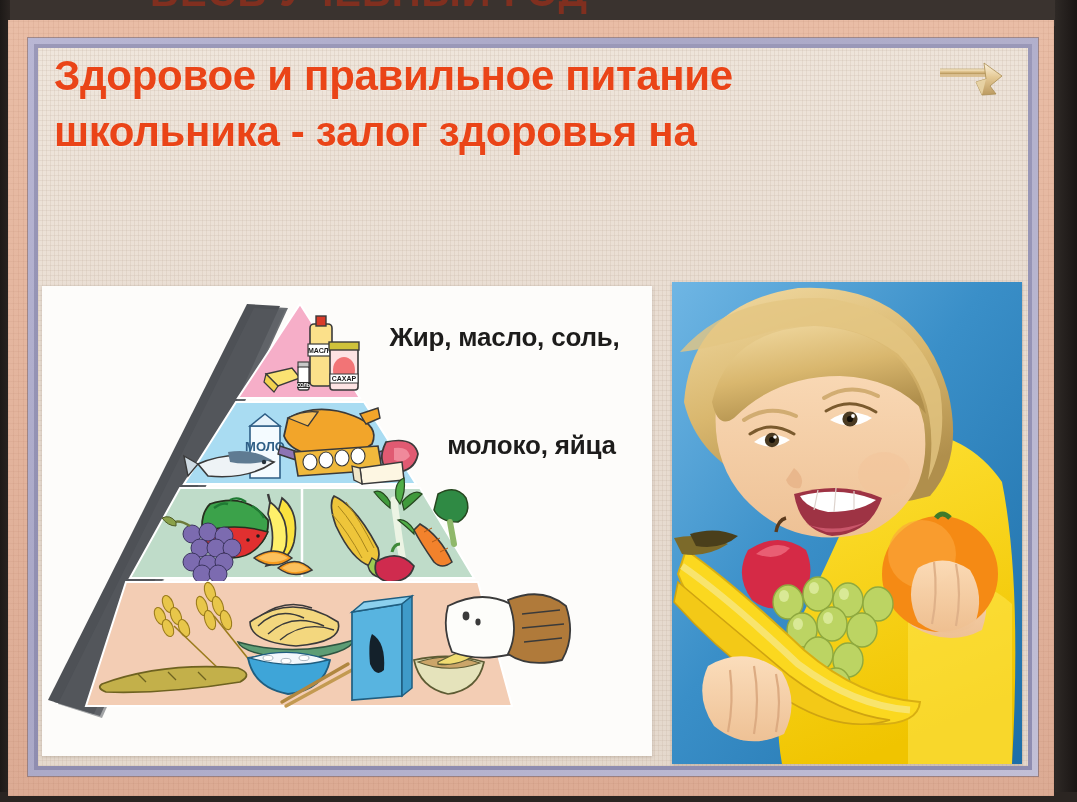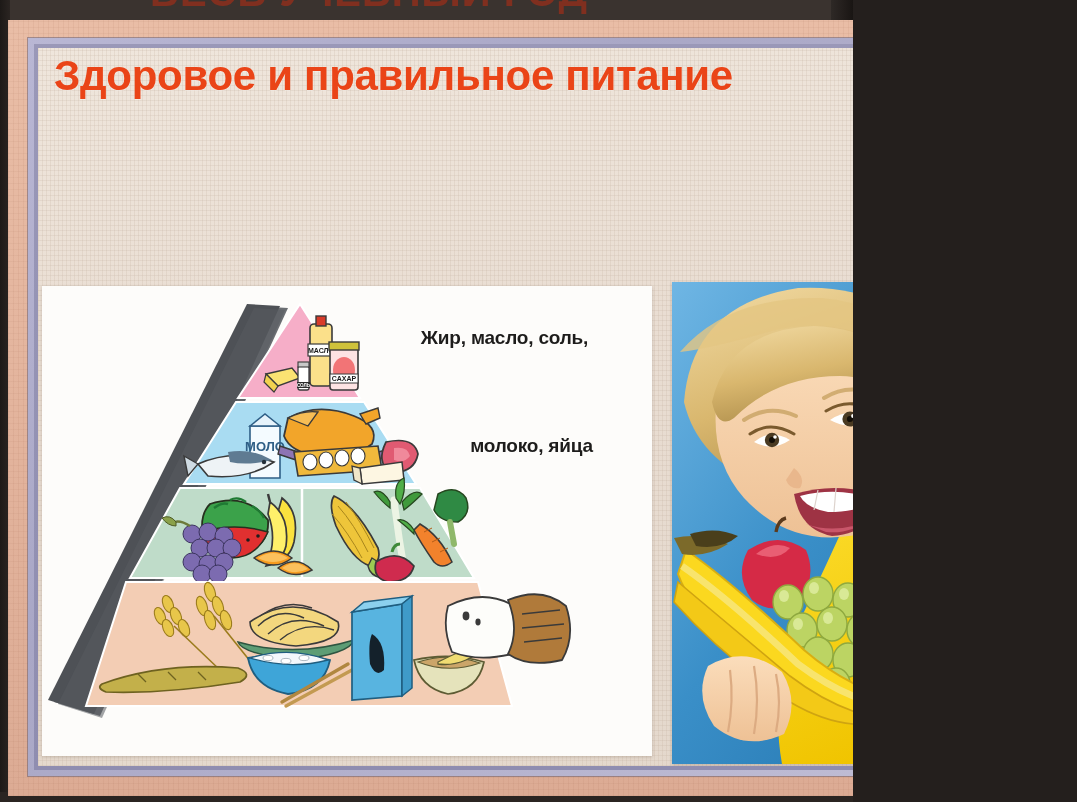--- a/index.html
+++ b/index.html
@@ -2,21 +2,21 @@
 <html lang="ru"><head>
 <meta charset="utf-8">
 <title>Здоровое и правильное питание школьника</title>
 <style>
   html,body{margin:0;padding:0;}
   body{
     width:1077px;height:802px;overflow:hidden;
     font-family:"Liberation Sans","DejaVu Sans",sans-serif;
     background:#241f1d;
   }
-  .stage{position:relative;width:853px;height:802px;overflow:hidden;background:#2b2522;}
+  .stage{position:relative;width:1077px;height:802px;overflow:hidden;background:#2b2522;}
 
   
   .bleed-top{
     position:absolute;left:0;top:0;width:1077px;height:26px;
     background:#3a332f;overflow:hidden;
   }
   .bleed-top .bleed-text{
     position:absolute;left:150px;top:-30px;
     font-size:40px;font-weight:bold;color:#8d2f1d;
     letter-spacing:1px;white-space:nowrap;opacity:.85;
@@ -88,21 +88,21 @@
   .pyramid-card{
     position:absolute;left:4px;top:238px;width:610px;height:470px;
     background:#fdfcfa;
     box-shadow:0 1px 3px rgba(90,70,55,.25);
   }
   .pyramid-svg{position:absolute;left:0;top:0;width:610px;height:470px;}
 
   .pyr-label{
     position:absolute;
     font-weight:bold;color:#1d1c1b;
-    font-size:19px;line-height:23px;text-align:center;
+    font-size:26px;line-height:23px;text-align:center;
     letter-spacing:-0.2px;
   }
   .lab-fats{left:330px;top:40px;width:265px;}
   .lab-meat{left:382px;top:148px;width:215px;}
   .lab-veg {left:450px;top:272px;width:150px;}
   .lab-bread{left:480px;top:383px;width:120px;}
 
   
   .photo-card{
     position:absolute;left:634px;top:234px;width:350px;height:482px;
@@ -125,20 +125,21 @@
   <div class="edge-bottom"></div>
 
   <div class="frame-outer"></div>
   <div class="frame-bevel"></div>
   <div class="frame-bevel-in"></div>
 
   <div class="slide">
 
     <div class="title-block">
       <div class="title-line">Здоровое и правильное питание</div>
+      <div class="title-line">школьника - залог  здоровья на</div>
     </div>
 
     <svg class="deco-arrow" viewBox="0 0 70 58">
       <defs>
         <linearGradient id="gold" x1="0" y1="0" x2="0" y2="1">
           <stop offset="0%" stop-color="#fdf3dc"></stop>
           <stop offset="45%" stop-color="#e4c894"></stop>
           <stop offset="100%" stop-color="#bb9a60"></stop>
         </linearGradient>
       </defs>

